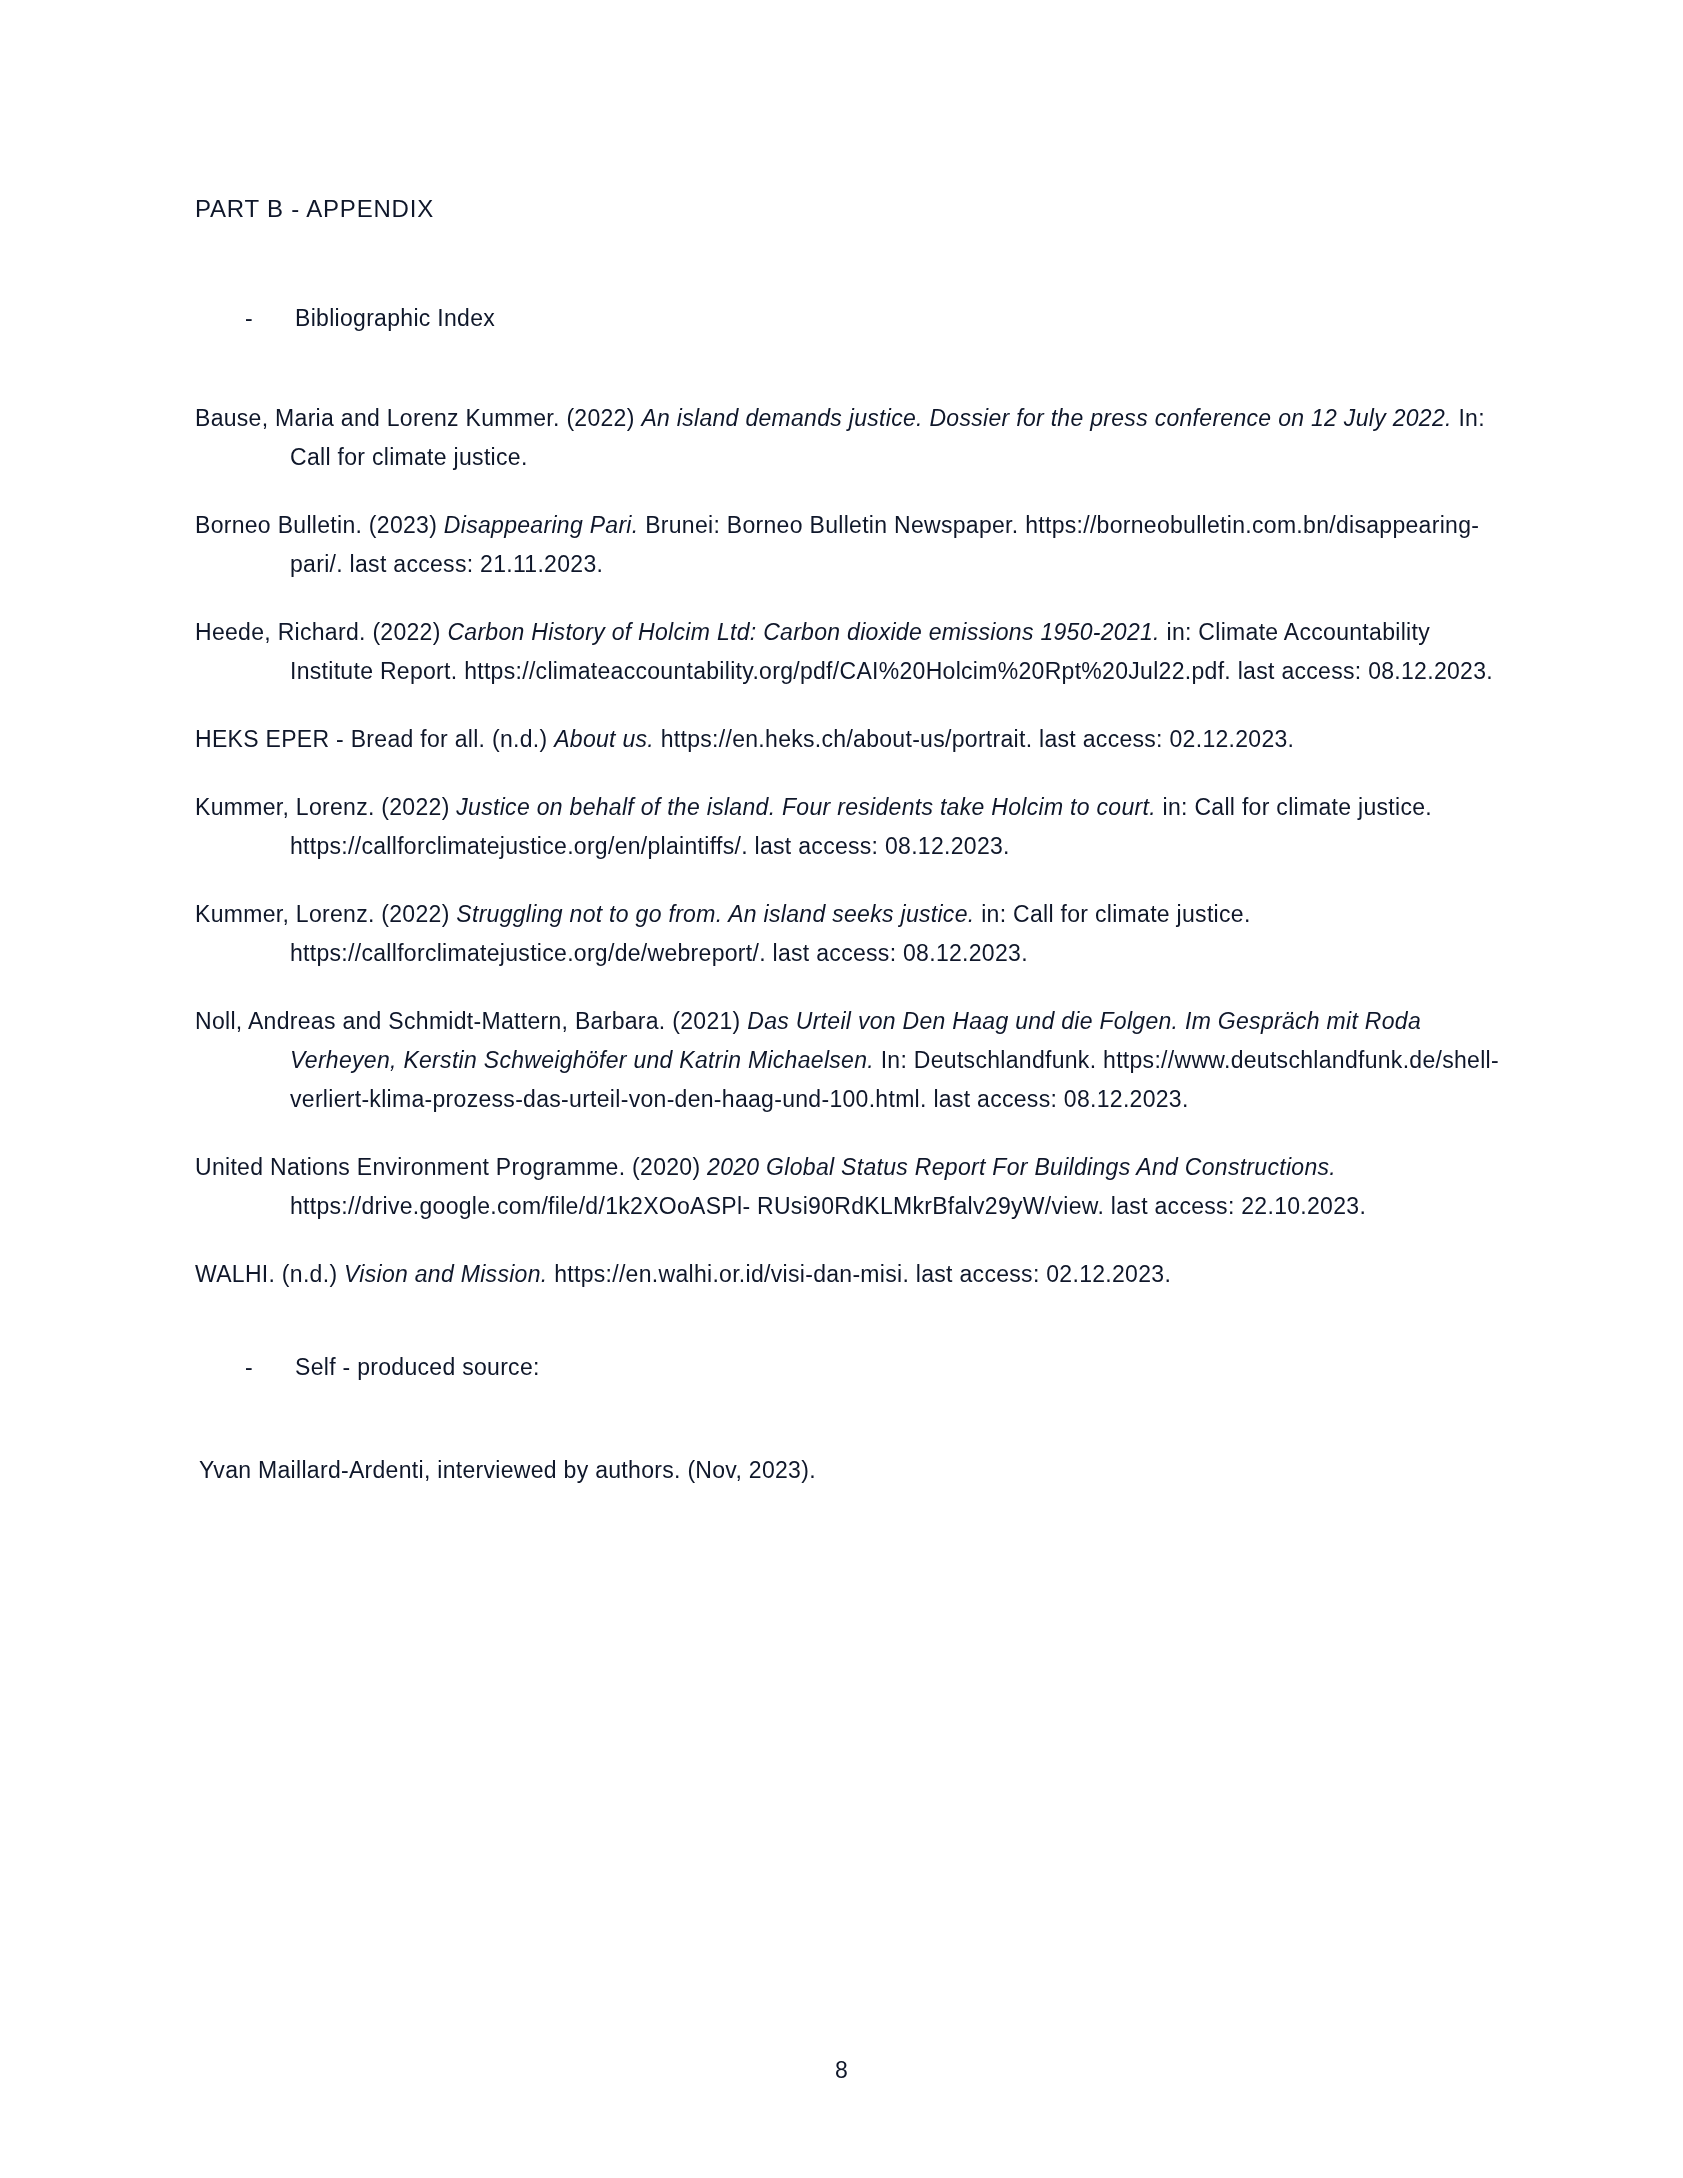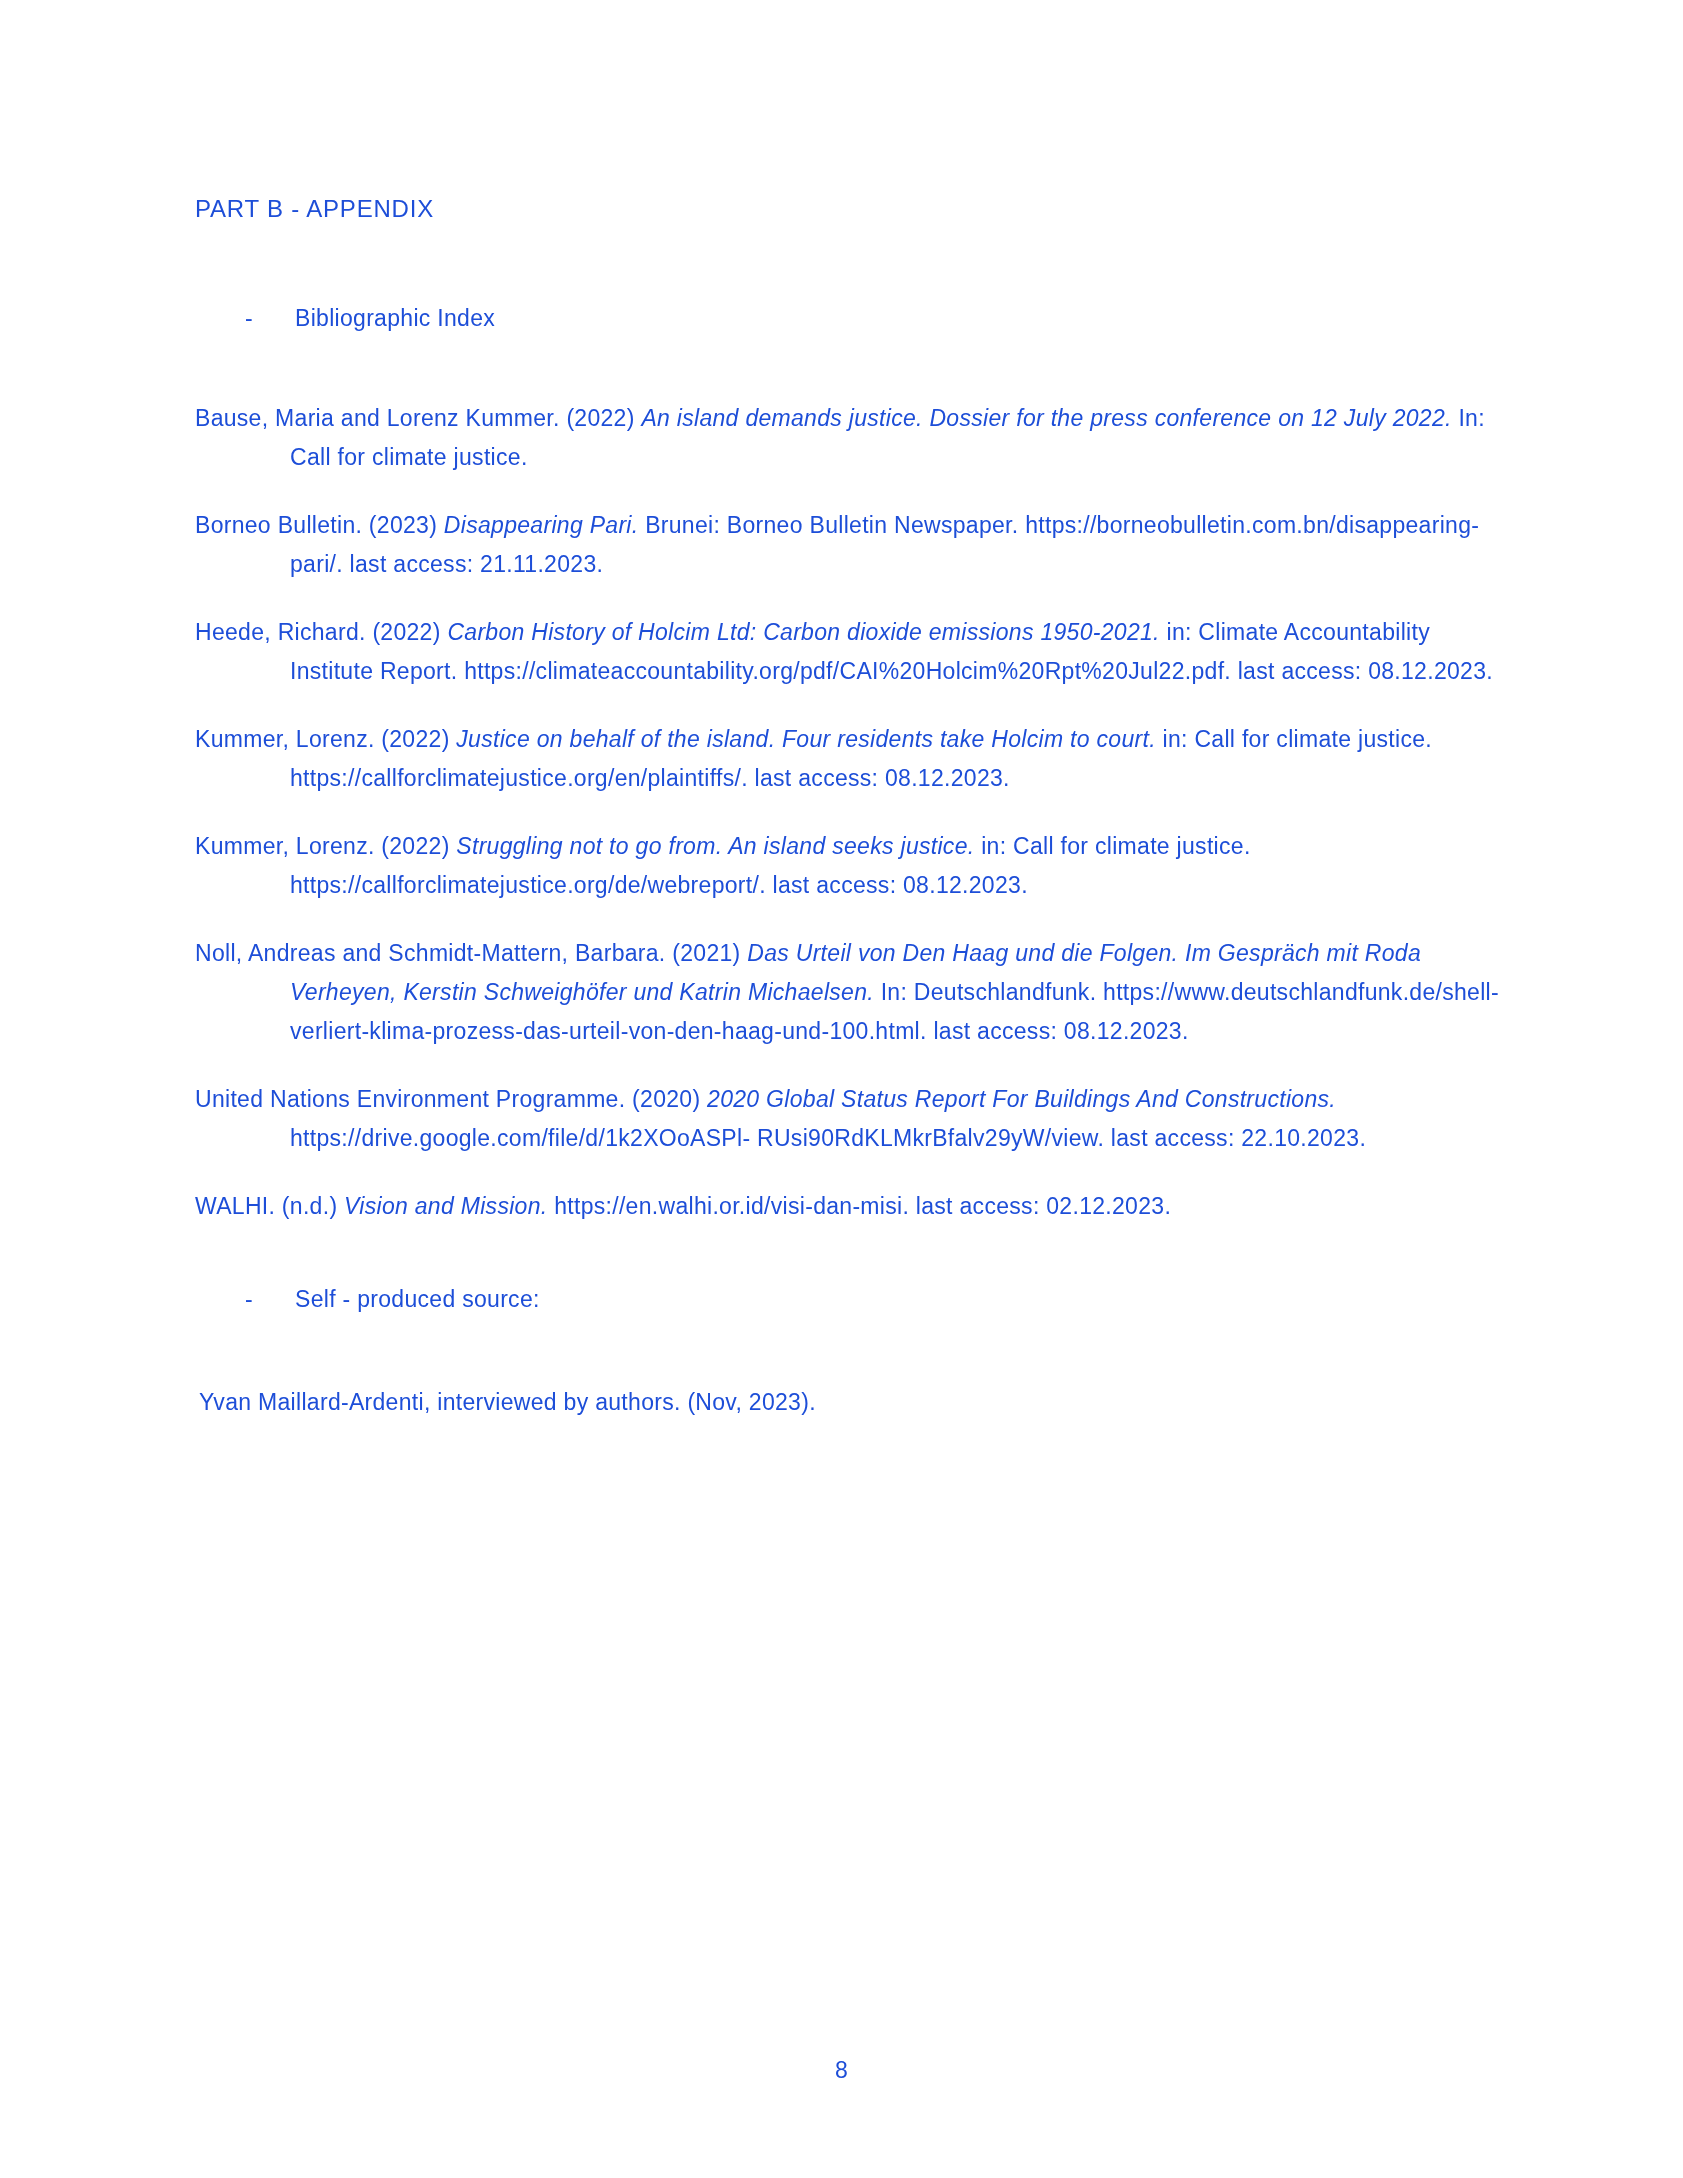--- a/index.html
+++ b/index.html
@@ -71,33 +71,34 @@
     right: 0;
     top: 2051px;
     text-align: center;
     font-size: 23px;
     line-height: 39px;
   }
 </style>
 </head>
 <body>
 
-<div class="page" style="color: #1d4ed8; background: rgb(255, 255, 255);">
+<div class="page" style="color: #0f172a; background: rgb(255, 255, 255);">
   <div class="content">
 
     <h1 class="title">PART B - APPENDIX</h1>
 
     <div class="section-item">
       <span class="dash">-</span><span>Bibliographic Index</span>
     </div>
 
     <div class="bib-list">
         <p class="entry"><span>Bause, Maria and Lorenz Kummer. (2022) </span><em>An island demands justice. Dossier for the press conference on 12 July 2022.</em><span> In: Call for climate justice.</span></p>
         <p class="entry"><span>Borneo Bulletin. (2023) </span><em>Disappearing Pari.</em><span> Brunei: Borneo Bulletin Newspaper. https://borneobulletin.com.bn/disappearing-pari/. last access: 21.11.2023.</span></p>
         <p class="entry"><span>Heede, Richard. (2022) </span><em>Carbon History of Holcim Ltd: Carbon dioxide emissions 1950-2021.</em><span> in: Climate Accountability Institute Report. https://climateaccountability.org/pdf/CAI%20Holcim%20Rpt%20Jul22.pdf. last access: 08.12.2023.</span></p>
+        <p class="entry"><span>HEKS EPER - Bread for all. (n.d.) </span><em>About us.</em><span> https://en.heks.ch/about-us/portrait. last access: 02.12.2023.</span></p>
         <p class="entry"><span>Kummer, Lorenz. (2022) </span><em>Justice on behalf of the island. Four residents take Holcim to court.</em><span> in: Call for climate justice. https://callforclimatejustice.org/en/plaintiffs/. last access: 08.12.2023.</span></p>
         <p class="entry"><span>Kummer, Lorenz. (2022) </span><em>Struggling not to go from. An island seeks justice.</em><span> in: Call for climate justice. https://callforclimatejustice.org/de/webreport/. last access: 08.12.2023.</span></p>
         <p class="entry"><span>Noll, Andreas and Schmidt-Mattern, Barbara. (2021) </span><em>Das Urteil von Den Haag und die Folgen. Im Gespräch mit Roda Verheyen, Kerstin Schweighöfer und Katrin Michaelsen.</em><span> In: Deutschlandfunk. https://www.deutschlandfunk.de/shell-verliert-klima-prozess-das-urteil-von-den-haag-und-100.html. last access: 08.12.2023.</span></p>
         <p class="entry"><span>United Nations Environment Programme. (2020) </span><em>2020 Global Status Report For Buildings And Constructions.</em><span> https://drive.google.com/file/d/1k2XOoASPl- RUsi90RdKLMkrBfalv29yW/view. last access: 22.10.2023.</span></p>
         <p class="entry"><span>WALHI. (n.d.) </span><em>Vision and Mission.</em><span> https://en.walhi.or.id/visi-dan-misi. last access: 02.12.2023.</span></p>
       </div>
 
     <div class="section-item self-produced">
       <span class="dash">-</span><span>Self - produced source:</span>
     </div>

